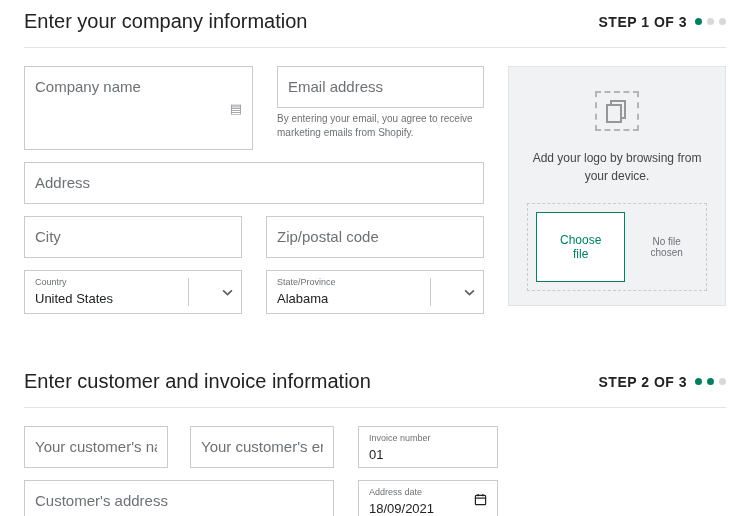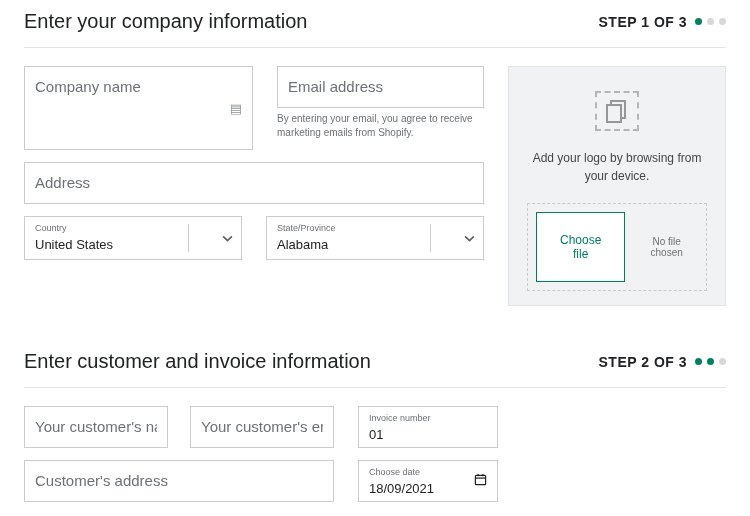--- a/index.html
+++ b/index.html
@@ -64,20 +64,28 @@
       <div style="flex:1">
         <div class="field simple">
           <input class="input" placeholder="Email address" style="">
         </div>
         <div class="help">By entering your email, you agree to receive marketing emails from Shopify.</div>
       </div>
     </div>
     <div class="row">
       <div class="field simple" style="flex:1">
         <input class="input" placeholder="Address" style="">
+      </div>
+    </div>
+    <div class="row">
+      <div class="field simple" style="flex:1">
+        <input class="input" placeholder="City" style="">
+      </div>
+      <div class="field simple" style="flex:1">
+        <input class="input" placeholder="Zip/postal code" style="">
       </div>
     </div>
     <div class="row">
       <div class="field sel" style="flex:1">
         <div class="sel-body">
           <span class="float-label">Country</span>
           <span class="float-val">United States</span>
         </div>
         <div class="sel-div"></div>
         <div class="sel-arrow">
@@ -146,21 +154,21 @@
         </div>
       </div>
 
     </div>
     <div style="width:140px">
       <div class="field floated" style="margin-bottom:12px">
         <span class="float-label">Invoice number</span>
         <input class="input float-val" value="01" style="">
       </div>
       <div class="field floated" style="position:relative">
-        <span class="float-label">Choose date</span>
+        <span class="float-label">Address date</span>
         <input class="input float-val" style="padding-right: 22px;" value="18/09/2021">
         <span class="cal-ico"><svg width="13" height="13" viewBox="0 0 14 14">
               <rect x="1.5" y="2.5" width="11" height="10" rx="1" fill="none" stroke="#202223" stroke-width="1.3"></rect>
               <line x1="1.5" y1="5.5" x2="12.5" y2="5.5" stroke="#202223" stroke-width="1.3"></line>
               <line x1="4.5" y1="1" x2="4.5" y2="3.5" stroke="#202223" stroke-width="1.3"></line>
               <line x1="9.5" y1="1" x2="9.5" y2="3.5" stroke="#202223" stroke-width="1.3"></line>
             </svg></span>
       </div>
     </div>
   </div>

